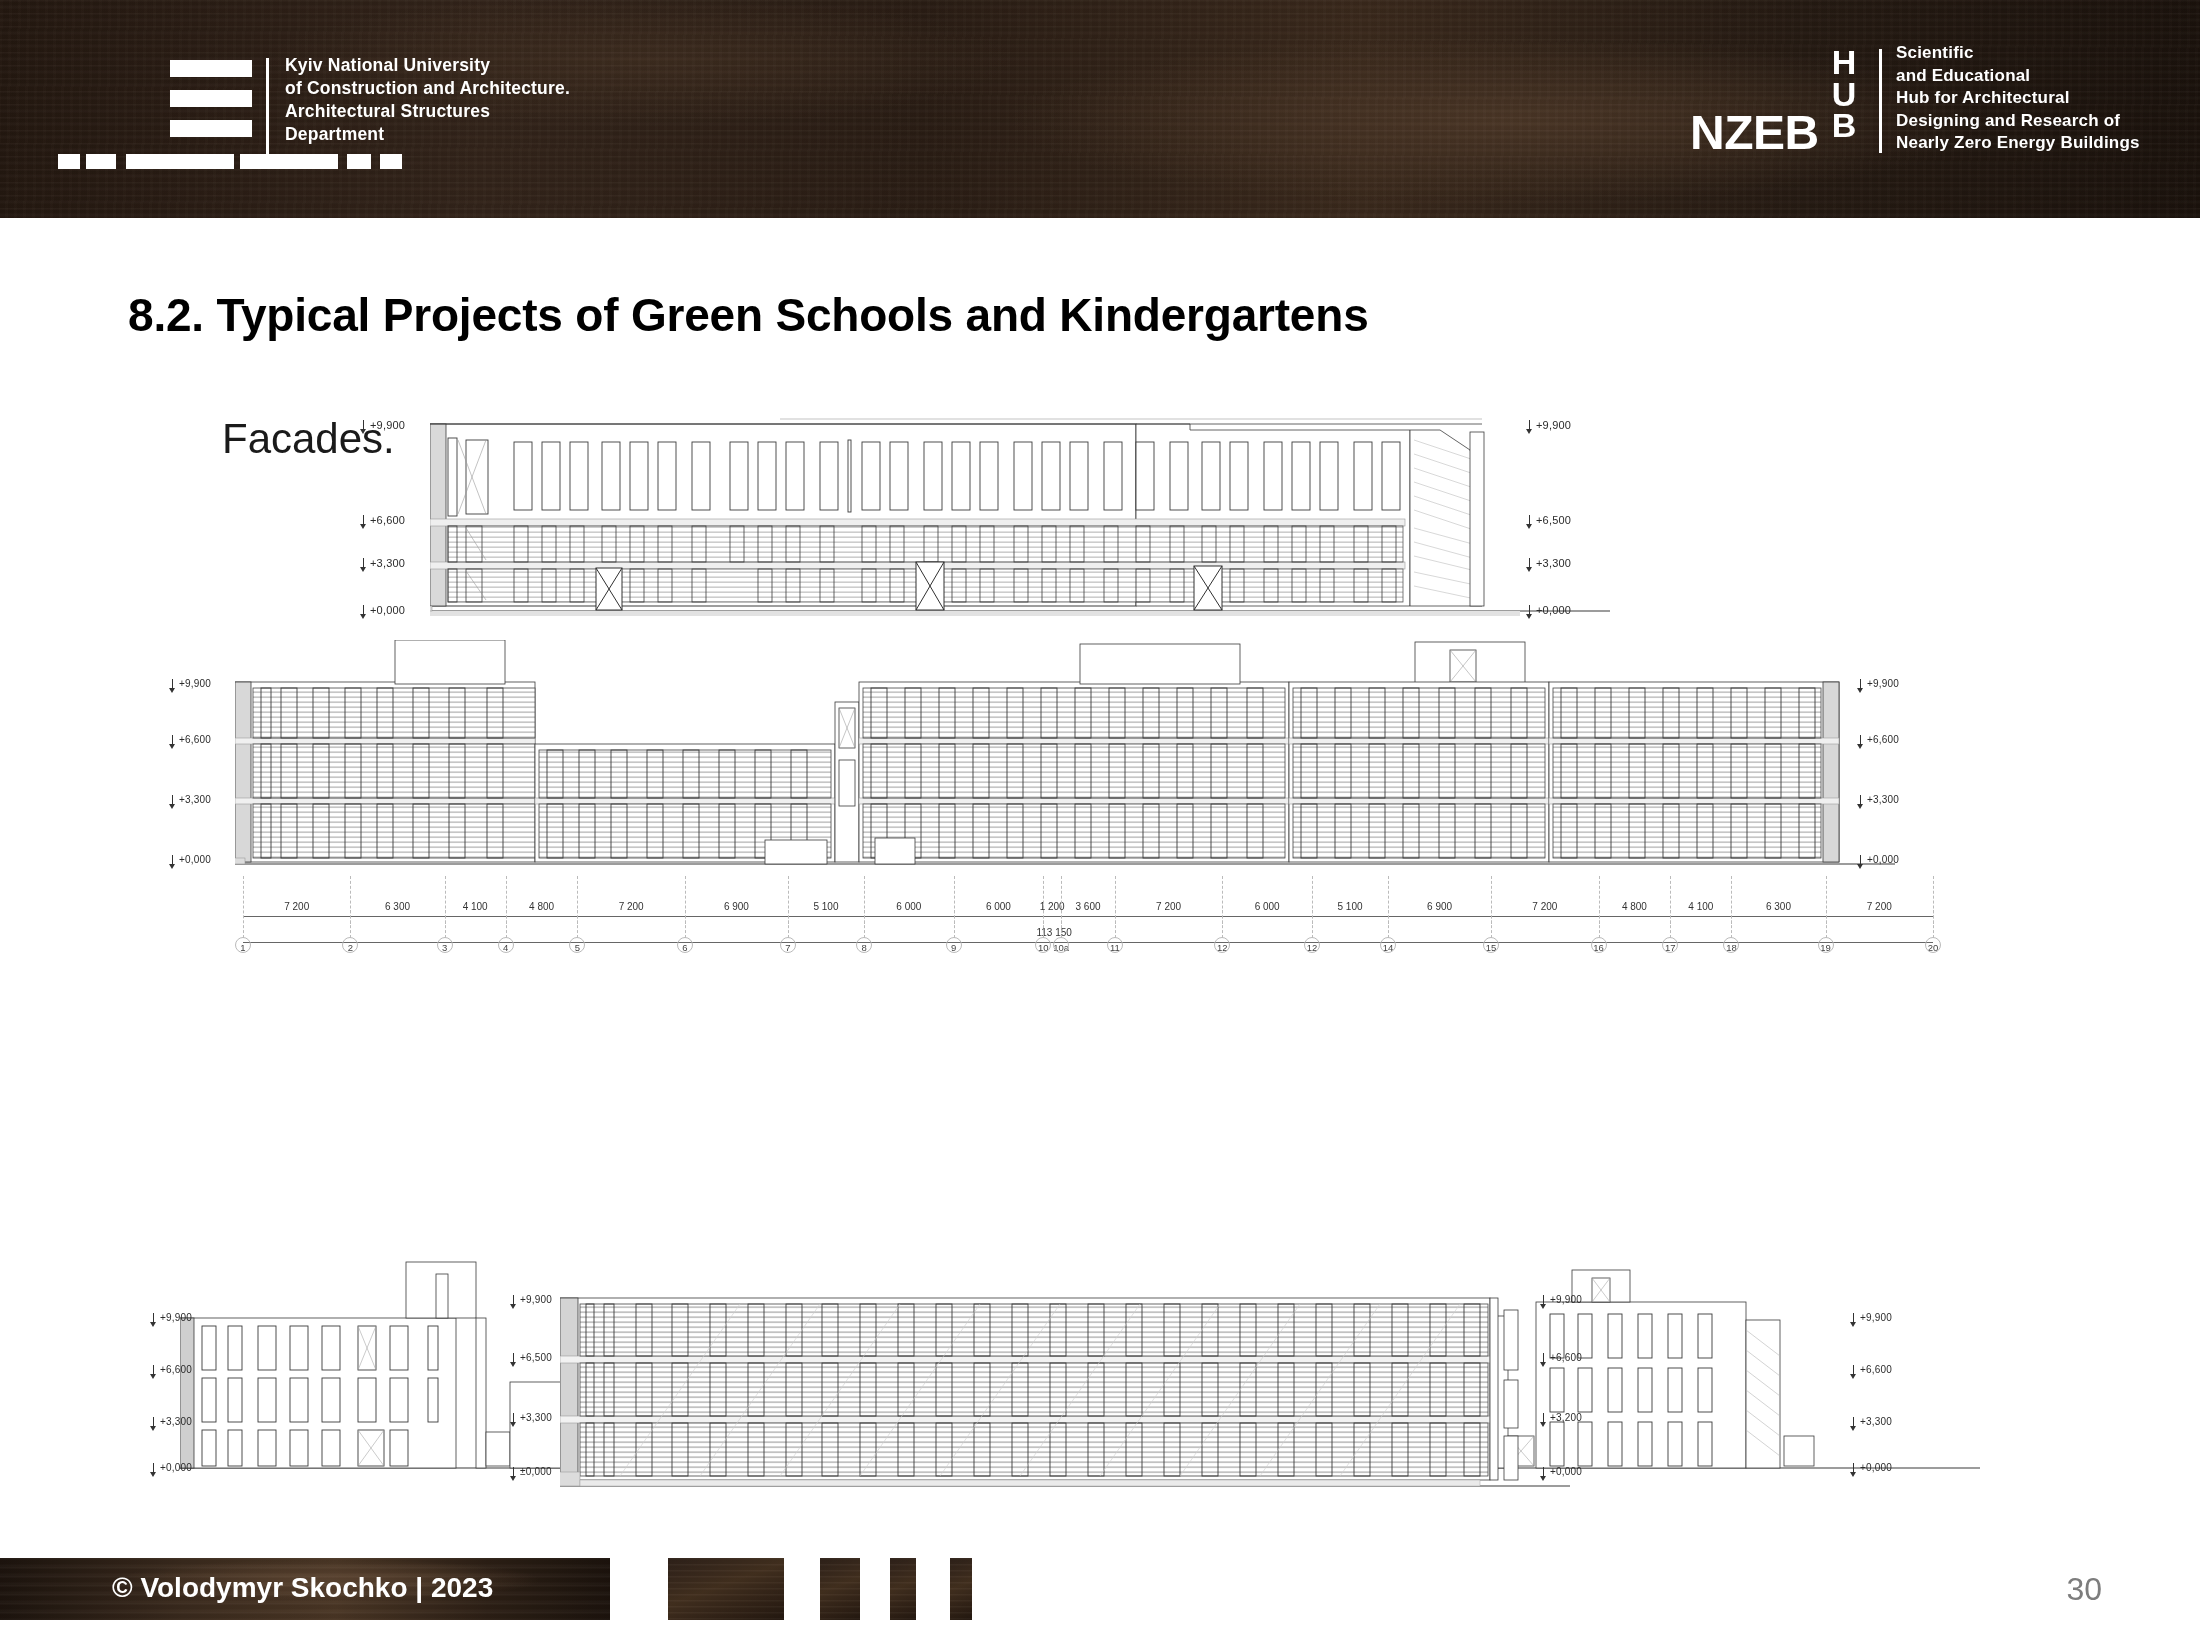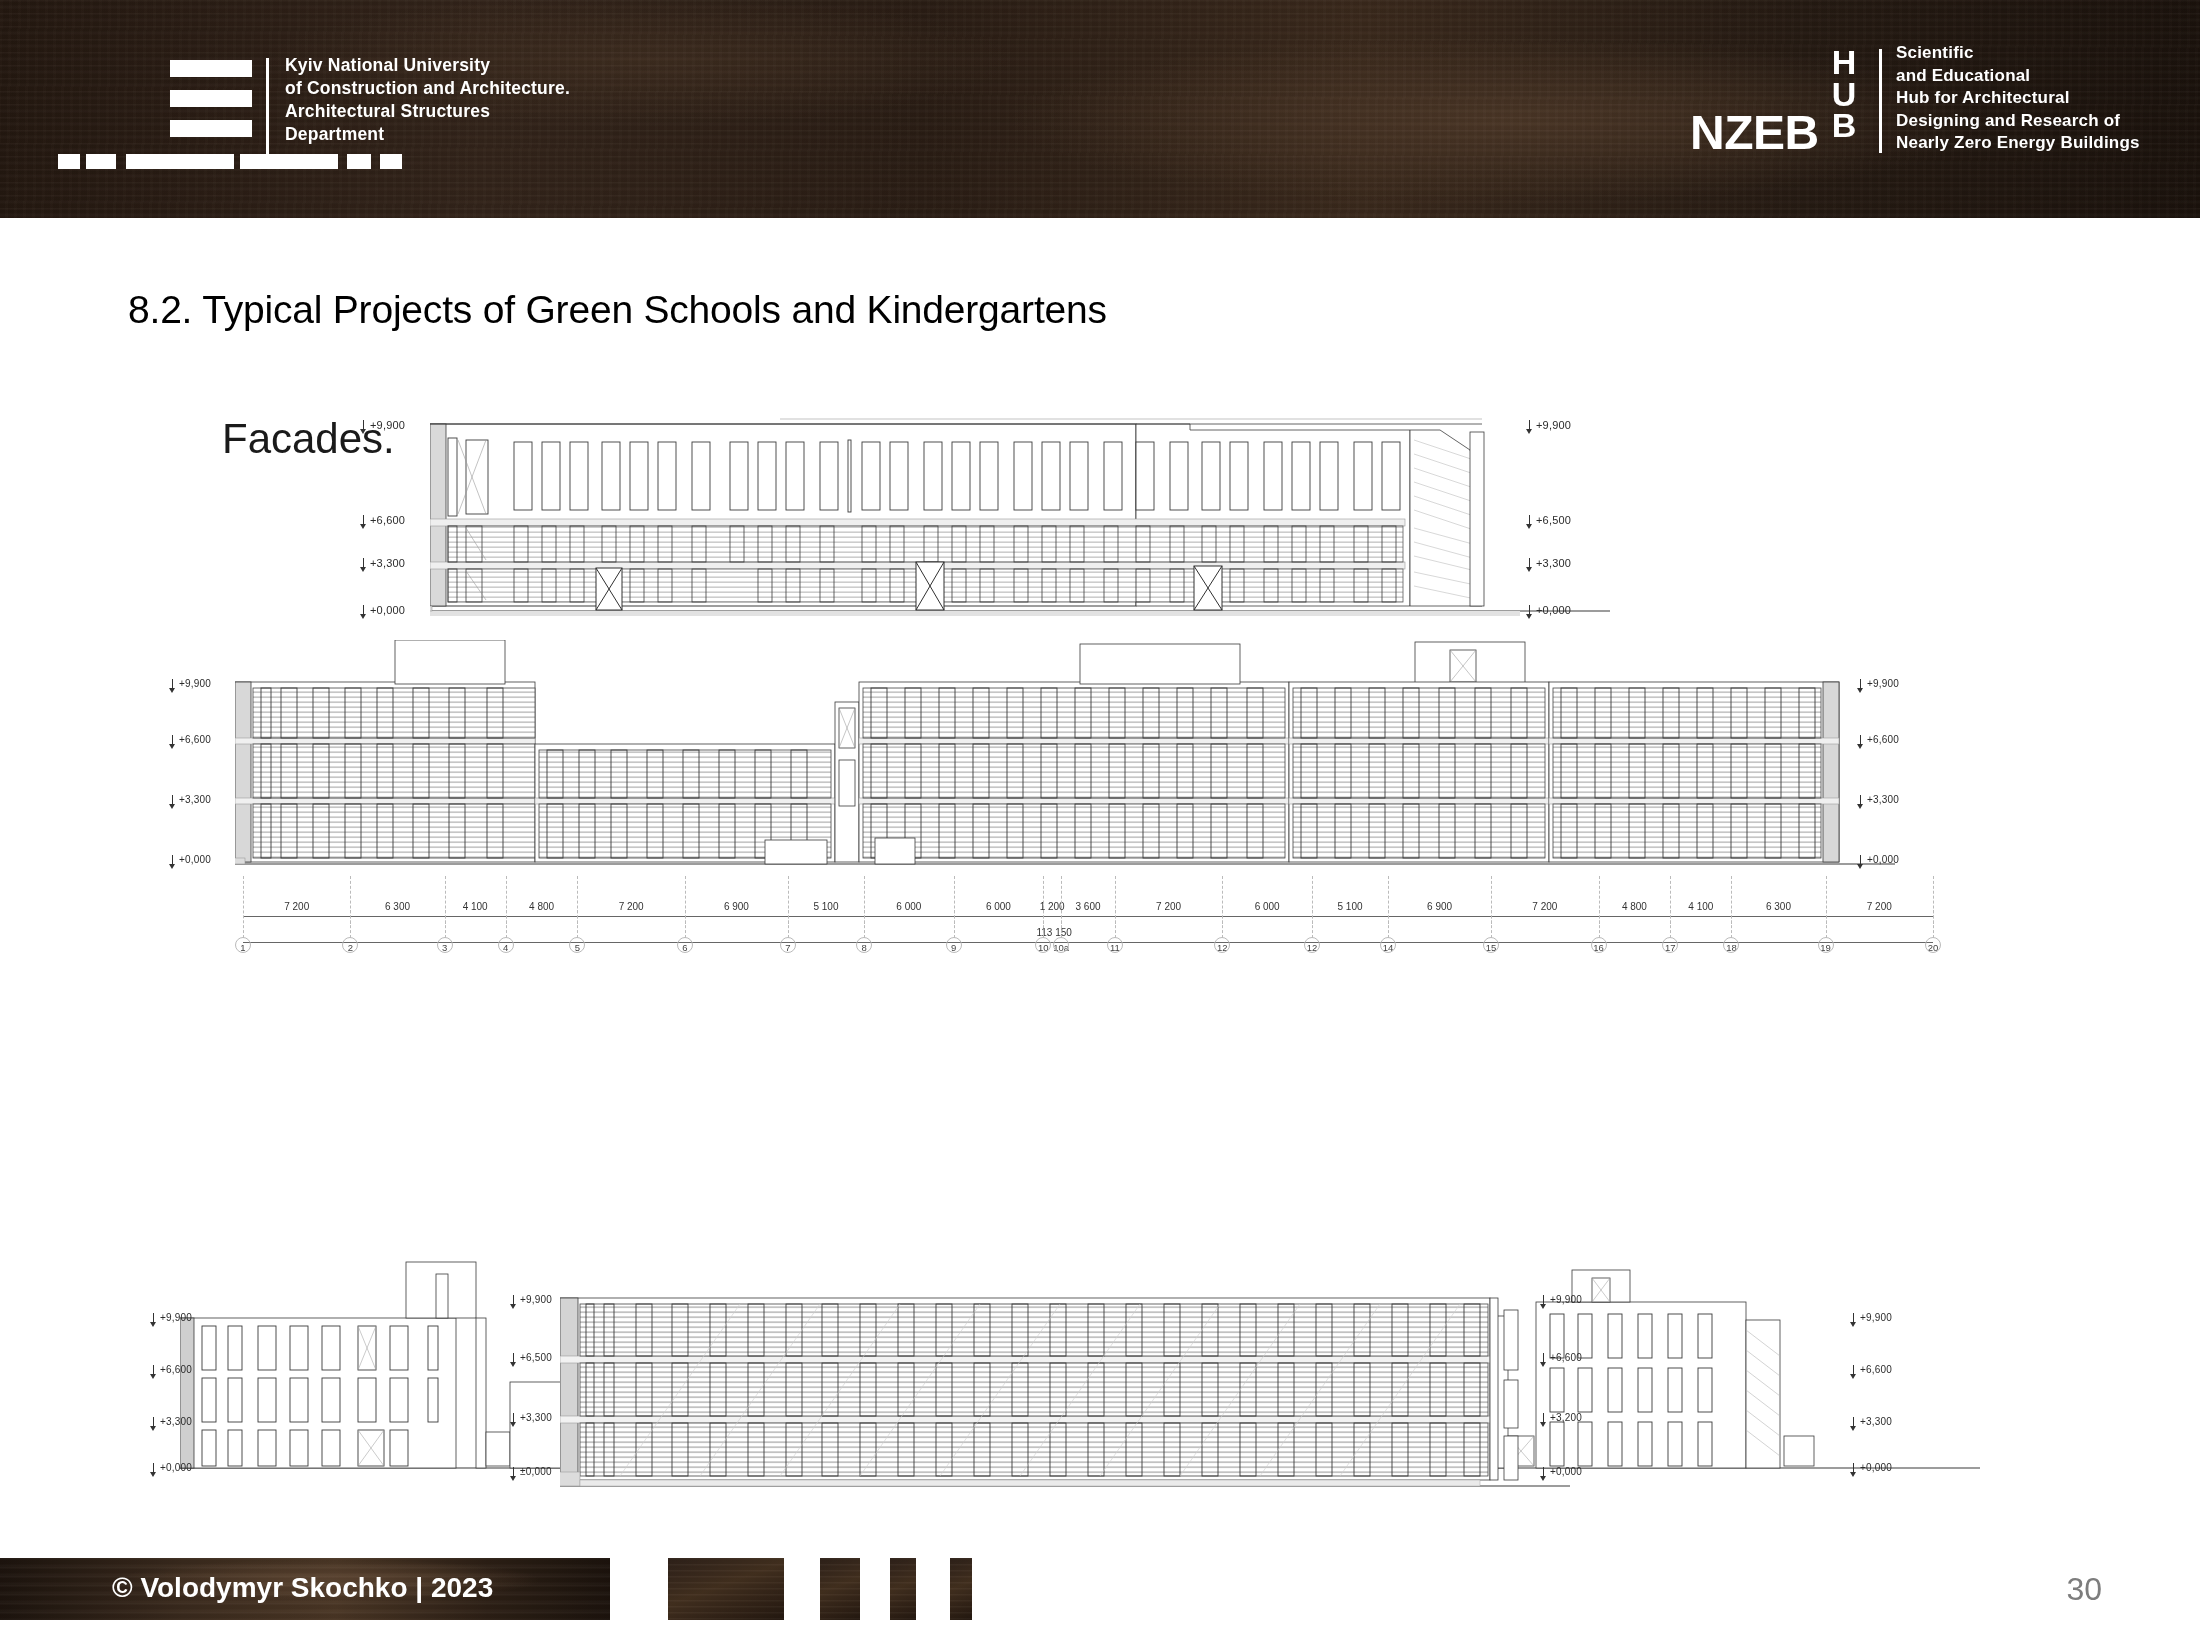--- a/index.html
+++ b/index.html
@@ -95,21 +95,21 @@
   .nzeb-divider { width: 3px; background: #fff; height: 104px; margin: 0 14px 4px 4px; }
   #nzeb-text {
     color: #fff; font-size: 17px; font-weight: bold; line-height: 1.33;
     letter-spacing: 0.2px; white-space: nowrap; padding-bottom: 2px;
     font-family: "Liberation Sans", sans-serif;
   }
 
   
   #slide-title {
     position: absolute; left: 128px; top: 288px;
-    font-size: 39px; font-weight: normal; color: #000;
+    font-size: 46px; font-weight: bold; color: #000;
     letter-spacing: -0.2px; font-family: "Liberation Sans", sans-serif;
   }
   #facades-label {
     position: absolute; left: 222px; top: 415px;
     font-size: 42px; color: #1a1a1a; font-weight: normal;
     font-family: "Liberation Sans", sans-serif;
   }
 
   
   #drawings { position: absolute; left: 0; top: 260px; width: 2200px; height: 1270px; }

